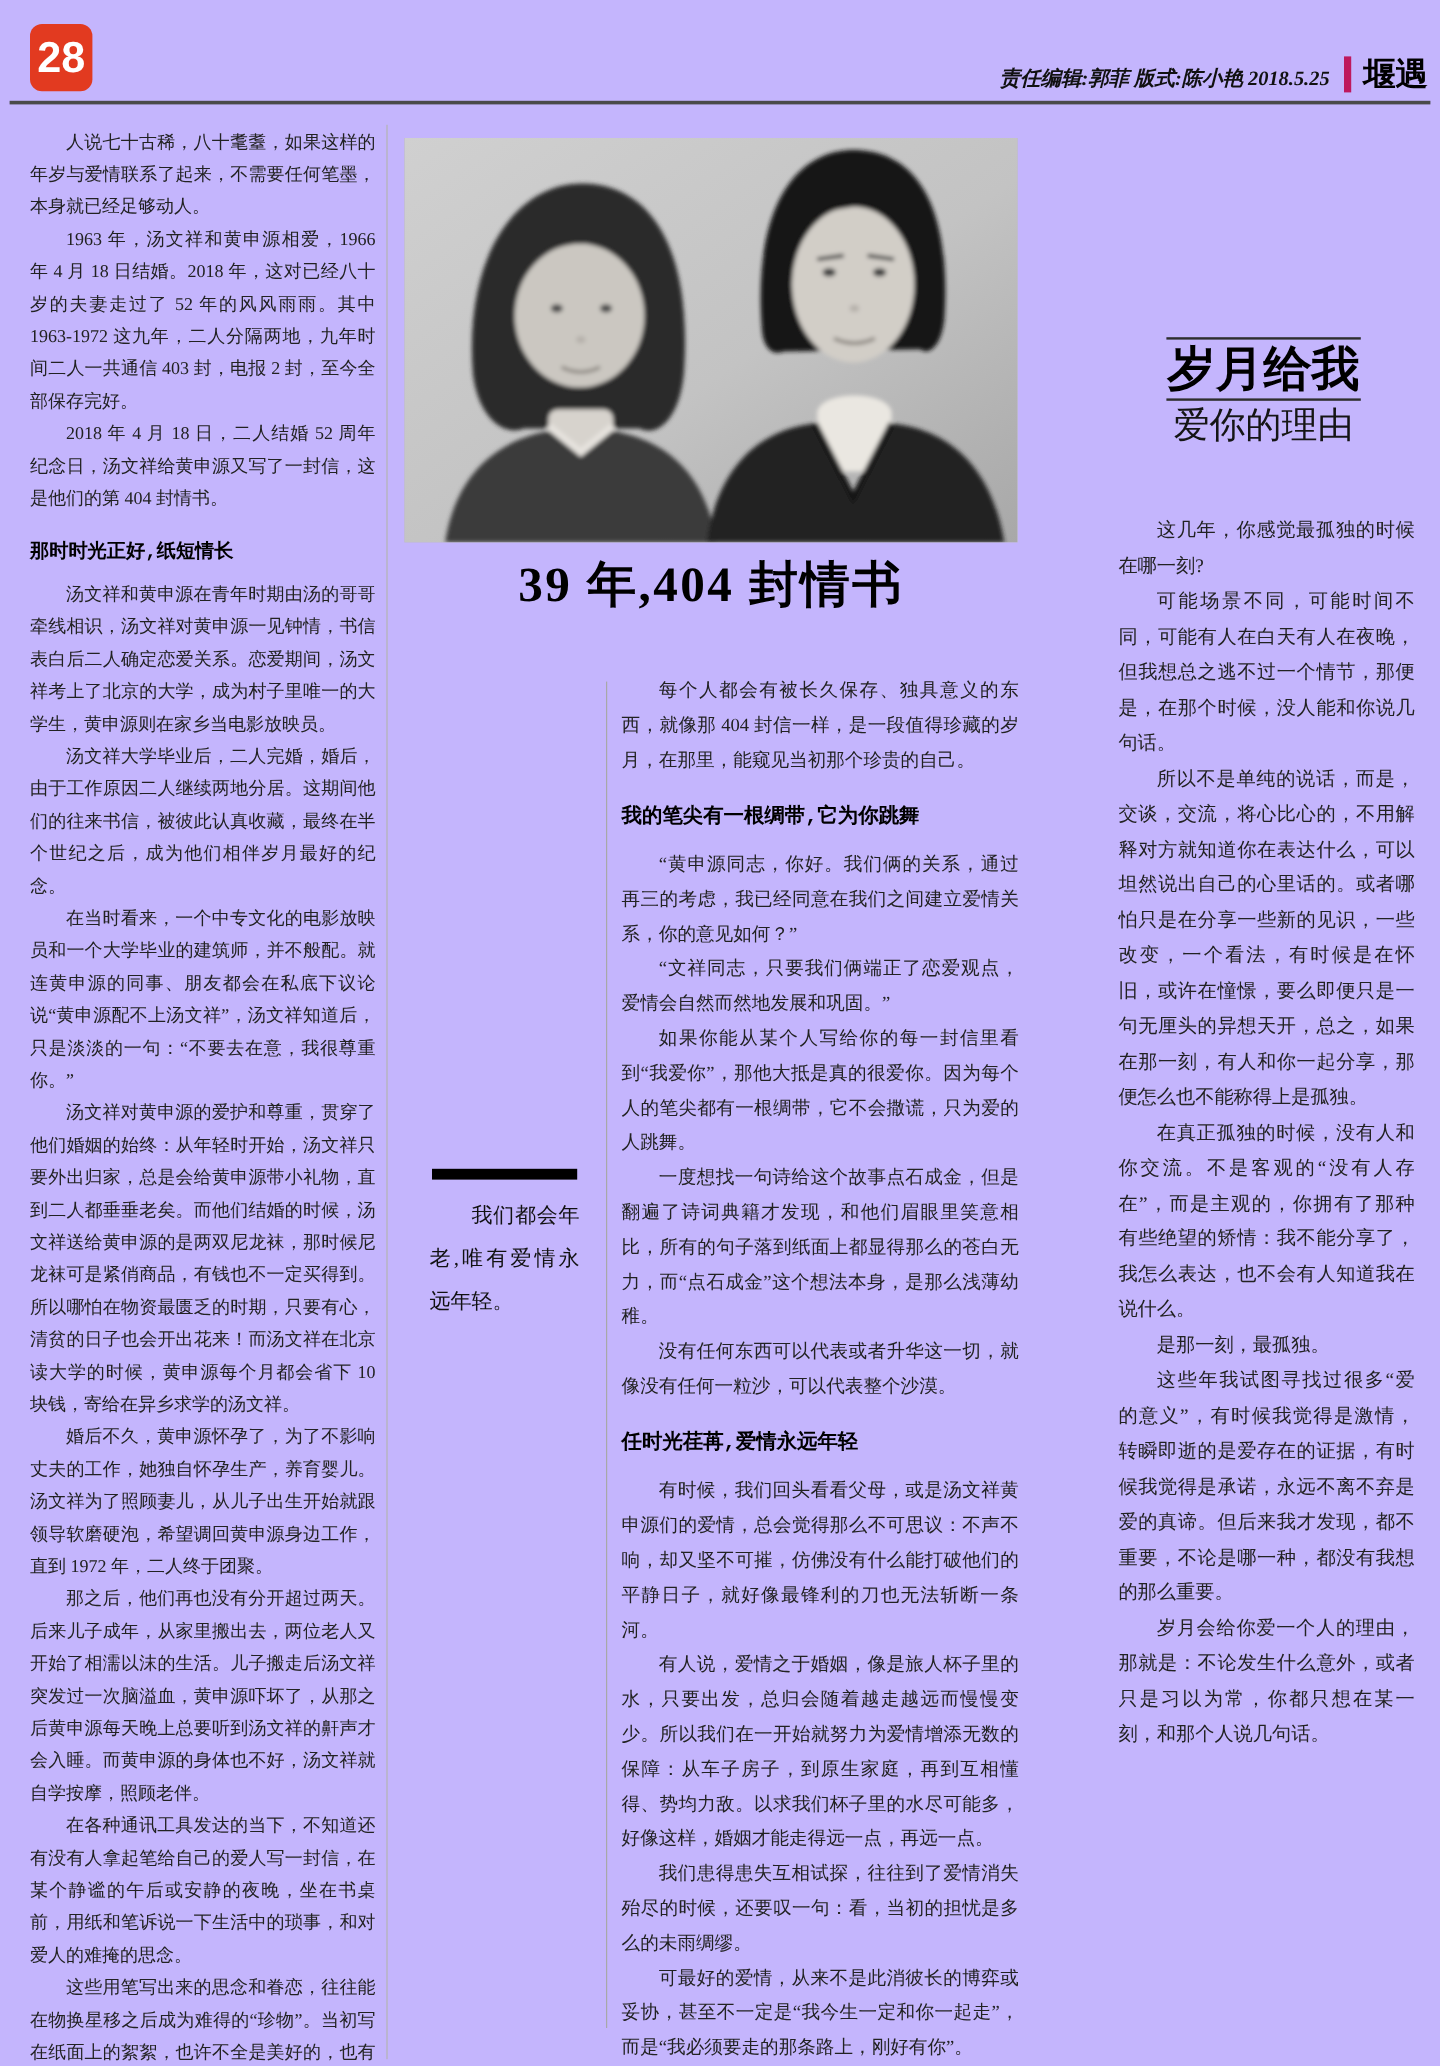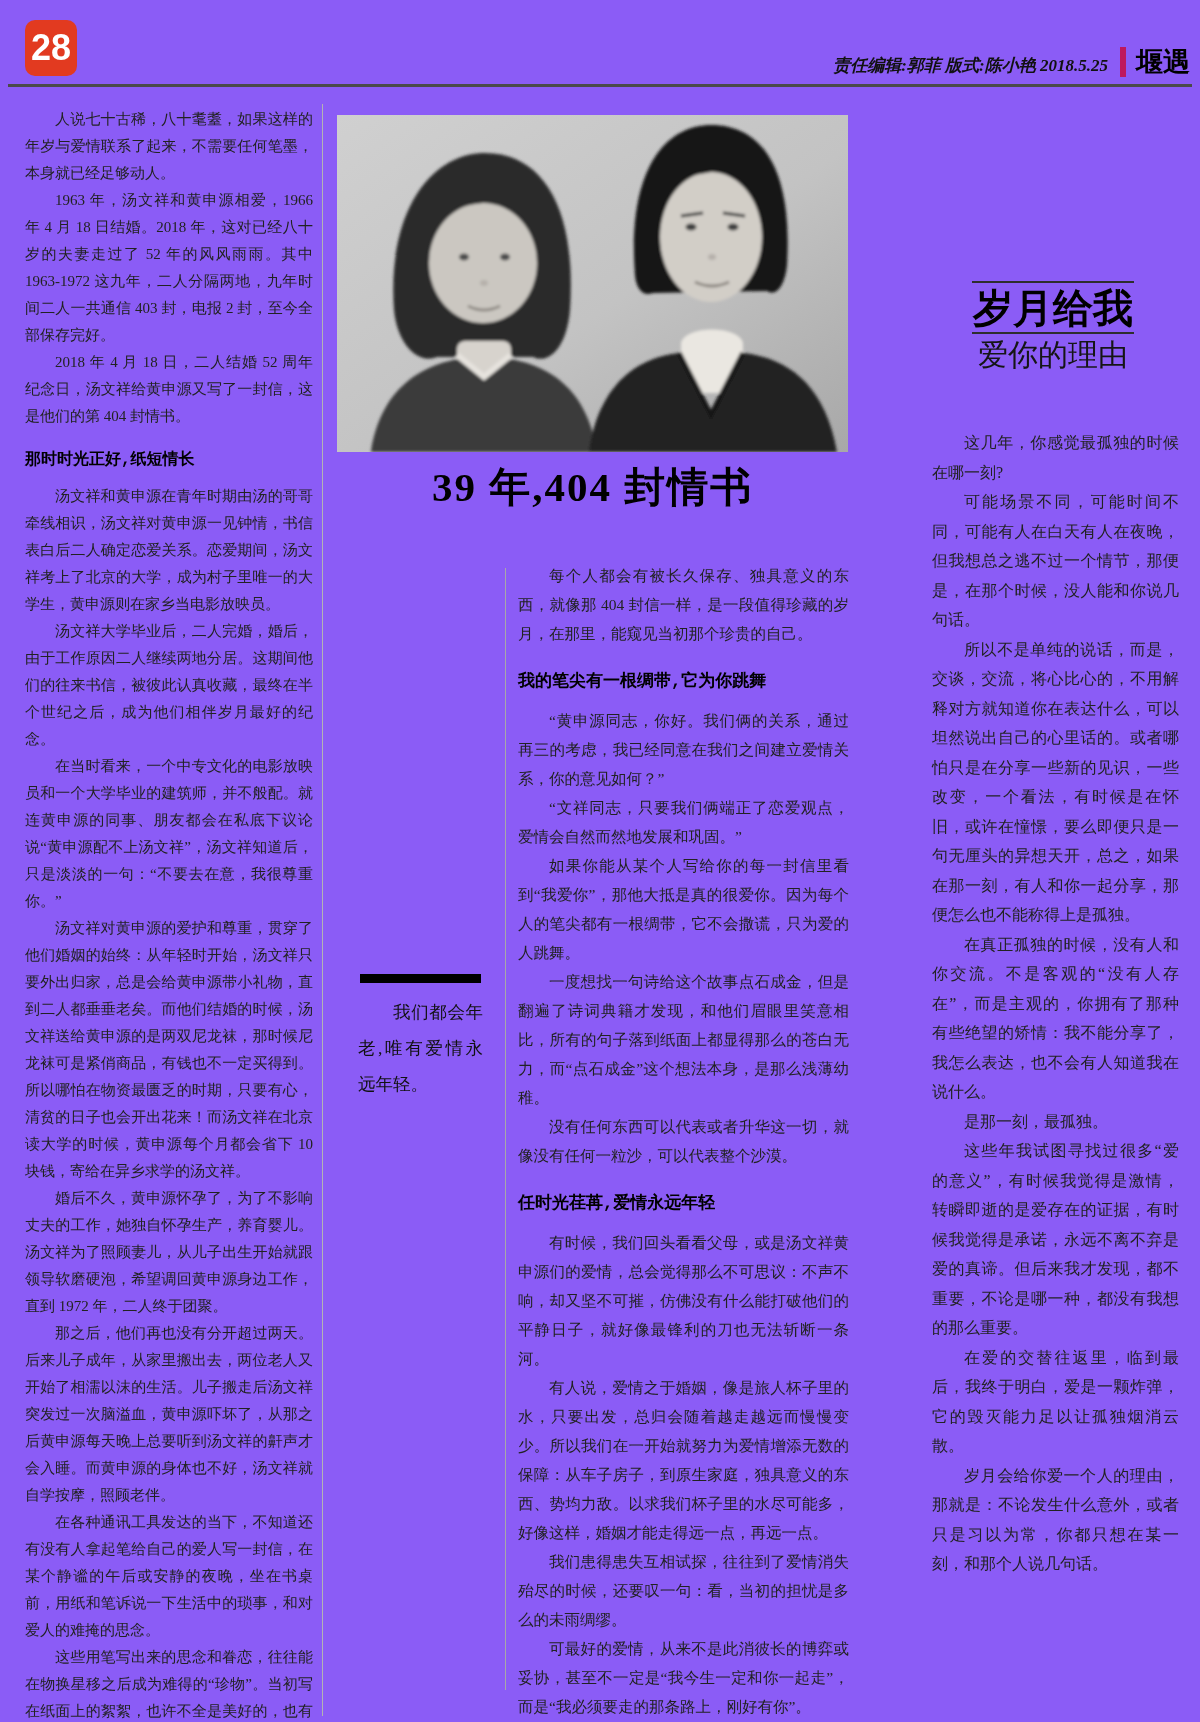--- a/index.html
+++ b/index.html
@@ -1,16 +1,16 @@
 <!DOCTYPE html>
 <html><head>
 <meta charset="utf-8">
 <style>
   html,body{margin:0;padding:0;background:#ffffff;}
-  .page{position:relative;width:1200px;height:1722px;background:#8b5cf6;overflow:hidden;
+  .page{position:relative;width:1200px;height:1722px;background:#c4b5fd;overflow:hidden;
         font-family:"Liberation Serif","DejaVu Serif",serif;color:#222222;}
 
   
   .badge{position:absolute;left:25px;top:20px;width:52px;height:56px;border-radius:10px;
          background:#e23a20;color:#ffffff;font-family:"Liberation Sans",sans-serif;
          font-weight:bold;font-size:36px;line-height:56px;text-align:left;padding-left:6px;box-sizing:border-box;}
   .masthead{position:absolute;top:44px;right:10px;text-align:right;white-space:nowrap;}
   .edition{font-size:17px;font-weight:bold;font-style:italic;color:#111;}
   .section{font-size:27px;font-weight:bold;color:#000;border-left:6px solid #be185d;
            margin-left:12px;padding-left:10px;}
@@ -142,37 +142,36 @@
   <div class="col-mid">
     <p>每个人都会有被长久保存、独具意义的东西，就像那 404 封信一样，是一段值得珍藏的岁月，在那里，能窥见当初那个珍贵的自己。</p>
     <h3 class="subhead">我的笔尖有一根绸带,它为你跳舞</h3>
     <p>“黄申源同志，你好。我们俩的关系，通过再三的考虑，我已经同意在我们之间建立爱情关系，你的意见如何？”</p>
     <p>“文祥同志，只要我们俩端正了恋爱观点，爱情会自然而然地发展和巩固。”</p>
     <p>如果你能从某个人写给你的每一封信里看到“我爱你”，那他大抵是真的很爱你。因为每个人的笔尖都有一根绸带，它不会撒谎，只为爱的人跳舞。</p>
     <p>一度想找一句诗给这个故事点石成金，但是翻遍了诗词典籍才发现，和他们眉眼里笑意相比，所有的句子落到纸面上都显得那么的苍白无力，而“点石成金”这个想法本身，是那么浅薄幼稚。</p>
     <p>没有任何东西可以代表或者升华这一切，就像没有任何一粒沙，可以代表整个沙漠。</p>
     <h3 class="subhead">任时光荏苒,爱情永远年轻</h3>
     <p>有时候，我们回头看看父母，或是汤文祥黄申源们的爱情，总会觉得那么不可思议：不声不响，却又坚不可摧，仿佛没有什么能打破他们的平静日子，就好像最锋利的刀也无法斩断一条河。</p>
-    <p>有人说，爱情之于婚姻，像是旅人杯子里的水，只要出发，总归会随着越走越远而慢慢变少。所以我们在一开始就努力为爱情增添无数的保障：从车子房子，到原生家庭，独具意义的东西、势均力敌。以求我们杯子里的水尽可能多，好像这样，婚姻才能走得远一点，再远一点。</p>
+    <p>有人说，爱情之于婚姻，像是旅人杯子里的水，只要出发，总归会随着越走越远而慢慢变少。所以我们在一开始就努力为爱情增添无数的保障：从车子房子，到原生家庭，再到互相懂得、势均力敌。以求我们杯子里的水尽可能多，好像这样，婚姻才能走得远一点，再远一点。</p>
     <p>我们患得患失互相试探，往往到了爱情消失殆尽的时候，还要叹一句：看，当初的担忧是多么的未雨绸缪。</p>
     <p>可最好的爱情，从来不是此消彼长的博弈或妥协，甚至不一定是“我今生一定和你一起走”，而是“我必须要走的那条路上，刚好有你”。</p>
     <p>当你慢慢的走完了这一生，一转脸发现，身边还是这个人，他伸出手，揉揉你的满头白发，还是少艾时一样的温度。</p>
 
   </div>
 
   <div class="rt-rule rt-rule-top"></div>
   <h2 class="rt-title">岁月给我</h2>
   <div class="rt-rule rt-rule-bottom"></div>
   <h3 class="rt-subtitle">爱你的理由</h3>
 
   <div class="col-right">
     <p>这几年，你感觉最孤独的时候在哪一刻?</p>
     <p>可能场景不同，可能时间不同，可能有人在白天有人在夜晚，但我想总之逃不过一个情节，那便是，在那个时候，没人能和你说几句话。</p>
     <p>所以不是单纯的说话，而是，交谈，交流，将心比心的，不用解释对方就知道你在表达什么，可以坦然说出自己的心里话的。或者哪怕只是在分享一些新的见识，一些改变，一个看法，有时候是在怀旧，或许在憧憬，要么即便只是一句无厘头的异想天开，总之，如果在那一刻，有人和你一起分享，那便怎么也不能称得上是孤独。</p>
     <p>在真正孤独的时候，没有人和你交流。不是客观的“没有人存在”，而是主观的，你拥有了那种有些绝望的矫情：我不能分享了，我怎么表达，也不会有人知道我在说什么。</p>
     <p>是那一刻，最孤独。</p>
     <p>这些年我试图寻找过很多“爱的意义”，有时候我觉得是激情，转瞬即逝的是爱存在的证据，有时候我觉得是承诺，永远不离不弃是爱的真谛。但后来我才发现，都不重要，不论是哪一种，都没有我想的那么重要。</p>
-    <p>在爱的交替往返里，临到最后，我终于明白，爱是一颗炸弹，它的毁灭能力足以让孤独烟消云散。</p>
     <p>岁月会给你爱一个人的理由，那就是：不论发生什么意外，或者只是习以为常，你都只想在某一刻，和那个人说几句话。</p>
 
   </div>
 
 </div>
 
 </body></html>

